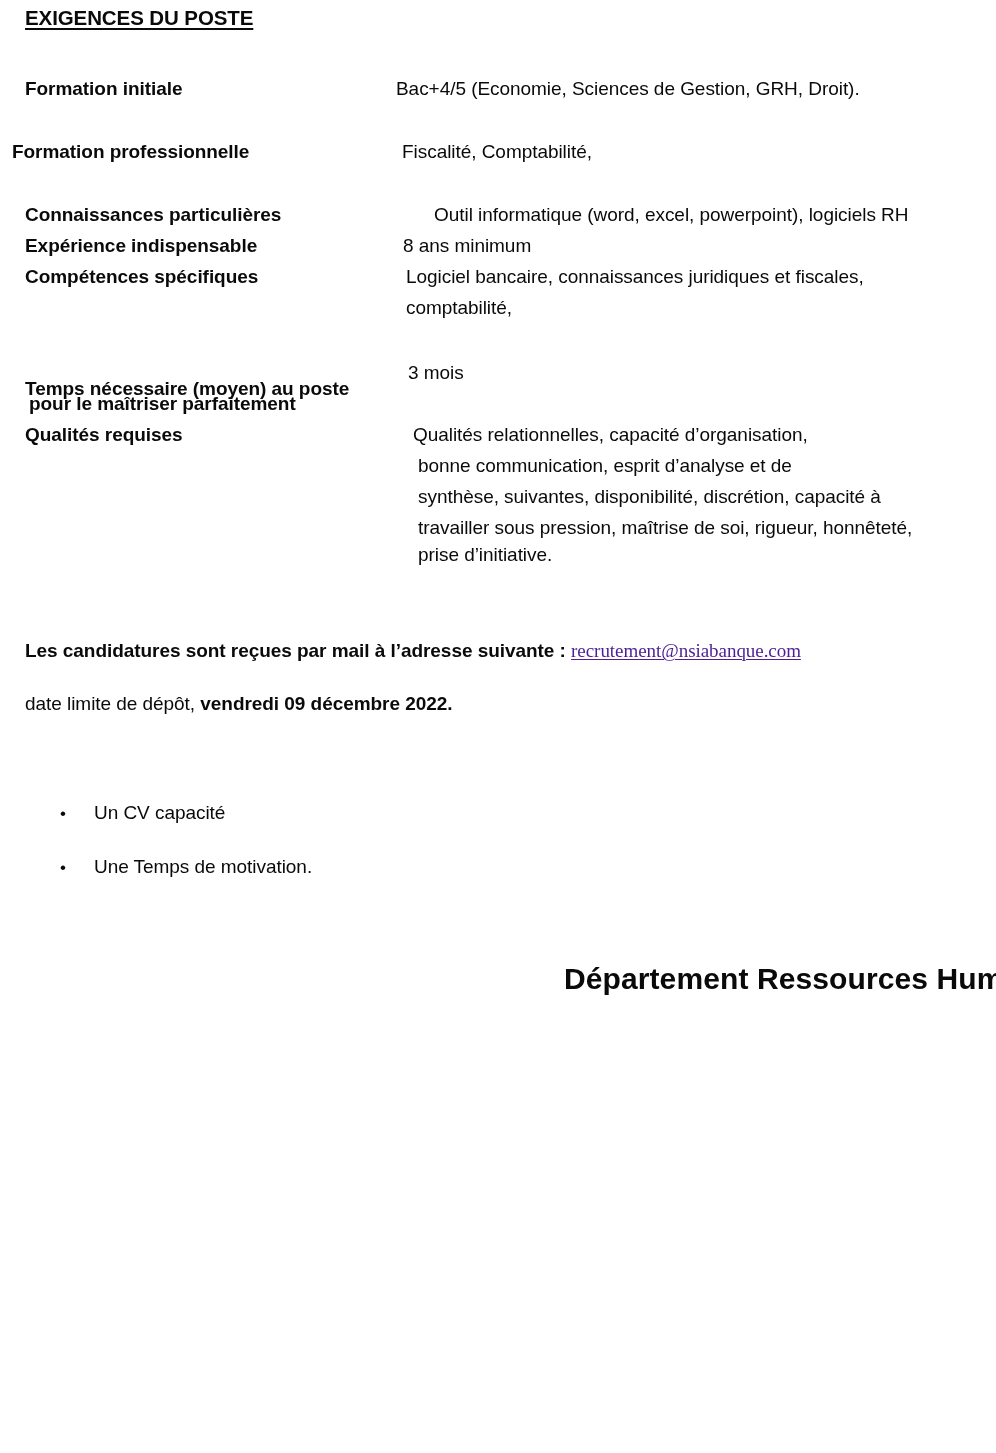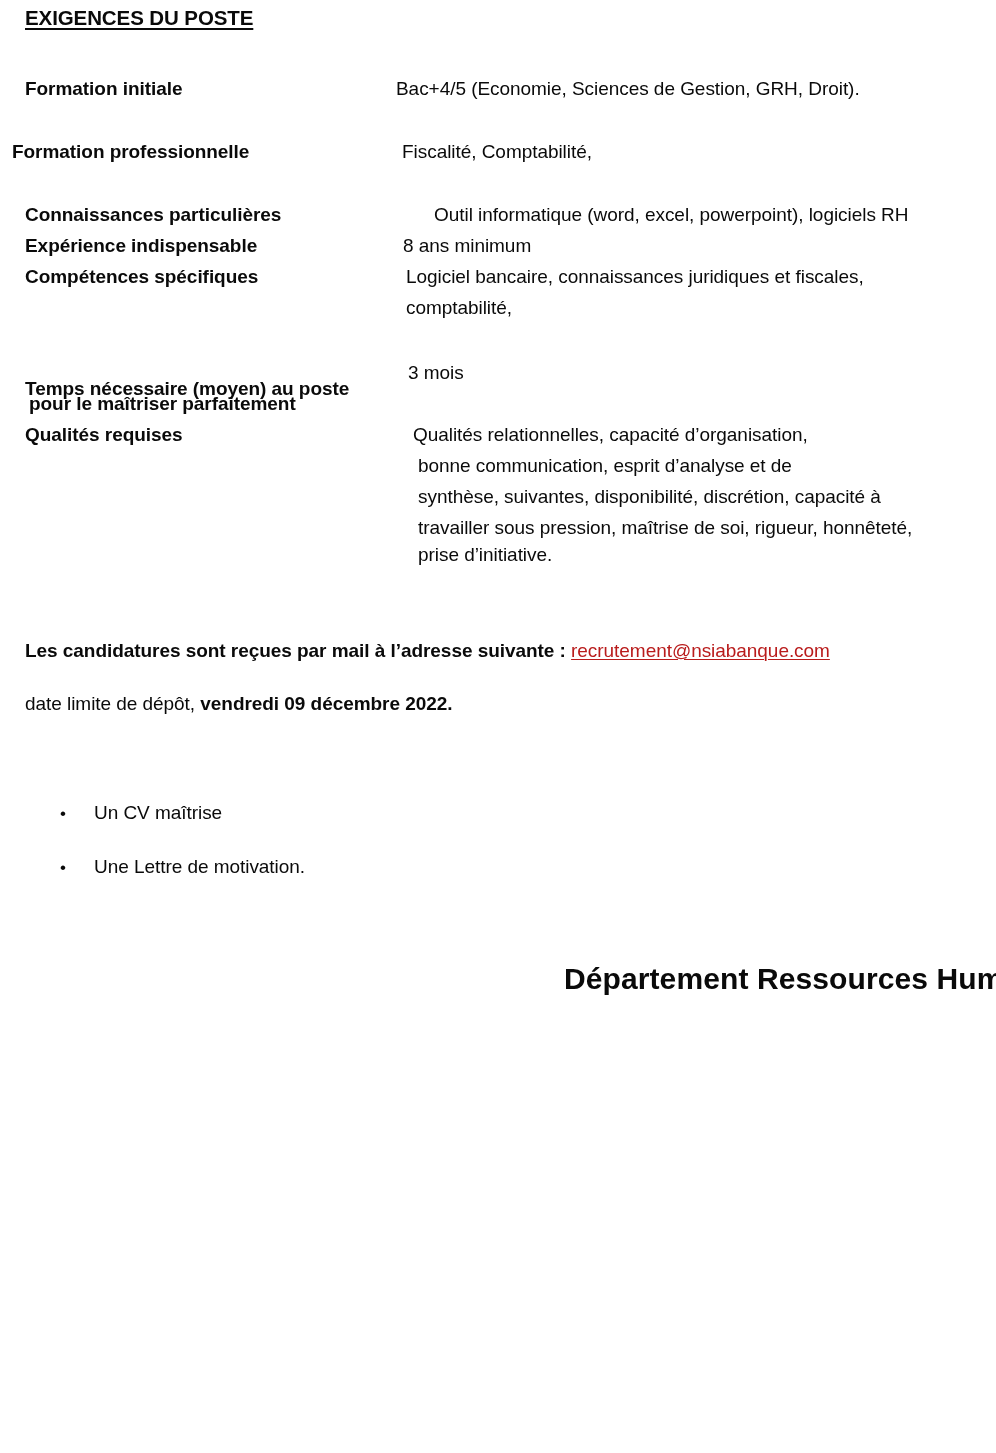--- a/index.html
+++ b/index.html
@@ -80,25 +80,26 @@
   .para {
     position: absolute;
     left: 25px;
     font-size: 19px;
     line-height: 28px;
     white-space: nowrap;
     letter-spacing: -0.05px;
   }
   .para b { font-weight: bold; }
   .mail-link {
-    color: #b91c1c;
+    color: #4c1d95;
     text-decoration: underline;
     text-underline-offset: 2px;
     text-decoration-thickness: 1.4px;
     cursor: pointer;
+    font-family: Liberation Serif, serif;
   }
 
   
   .bullet-item {
     position: absolute;
     left: 60px;
     font-size: 19px;
     line-height: 28px;
     white-space: nowrap;
     letter-spacing: -0.05px;
@@ -175,22 +176,22 @@
   <div class="para" style="top:637px;">
     <b>Les candidatures sont reçues par mail à l’adresse suivante :</b><span>&nbsp;</span><span class="mail-link">recrutement@nsiabanque.com</span>
   </div>
 
   <div class="para" style="top:690px;">
     <span>date limite de dépôt,</span><span>&nbsp;</span><b>vendredi 09 décembre 2022.</b>
   </div>
 
 
   <div class="bullet-item" style="top:799px;">
-    <span class="bullet-dot">•</span><span>Un CV maîtrise</span>
+    <span class="bullet-dot">•</span><span>Un CV capacité</span>
   </div>
 
   <div class="bullet-item" style="top:853px;">
-    <span class="bullet-dot">•</span><span>Une Lettre de motivation.</span>
+    <span class="bullet-dot">•</span><span>Une Temps de motivation.</span>
   </div>
 
   <div class="signature" style="left:551px; top:962px;">Département Ressources Humaines</div>
 
 </div>
 
 </body></html>

